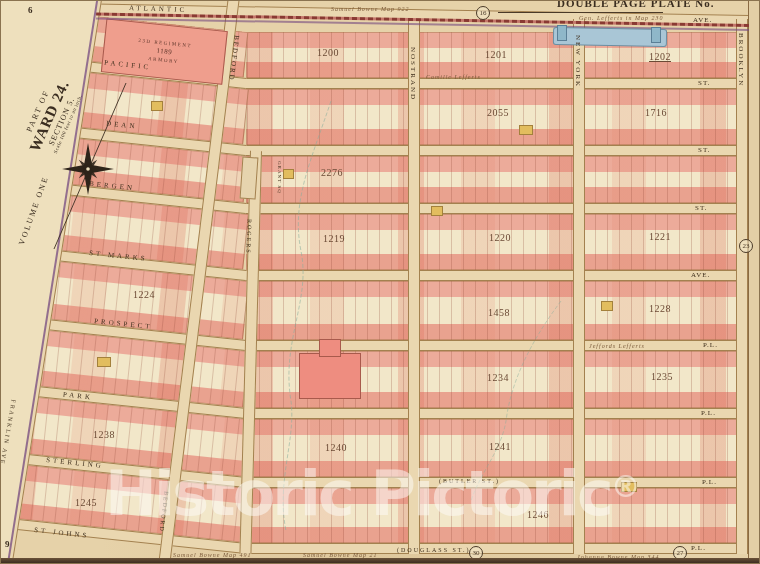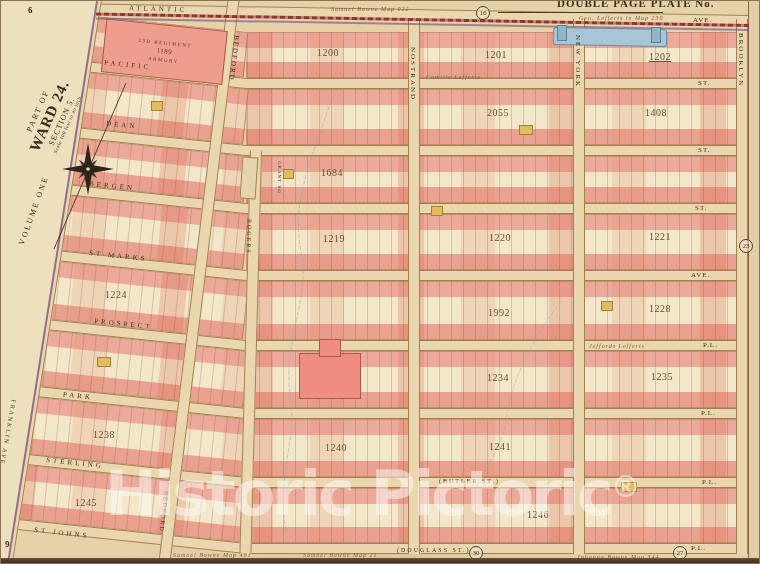--- a/index.html
+++ b/index.html
@@ -230,27 +230,27 @@
   <div class="vlabel" style="left:245px;top:218px;transform:rotate(2deg);font-size:6px;">ROGERS</div>
   <div class="vlabel" style="left:408px;top:46px;">NOSTRAND</div>
   <div class="vlabel" style="left:573px;top:34px;">NEW YORK</div>
   <div class="vlabel" style="left:736px;top:32px;">BROOKLYN</div>
   <div class="vlabel" style="left:276px;top:160px;font-size:5px;letter-spacing:1px;">GRANT SQ</div>
 
   <div class="blocknum" style="left:316px;top:46px;">1200</div>
   <div class="blocknum" style="left:484px;top:48px;">1201</div>
   <div class="blocknum" style="left:648px;top:50px;text-decoration:underline;">1202</div>
   <div class="blocknum" style="left:486px;top:106px;">2055</div>
-  <div class="blocknum" style="left:644px;top:106px;">1408</div>
-  <div class="blocknum" style="left:320px;top:166px;">1684</div>
+  <div class="blocknum" style="left:644px;top:106px;">1716</div>
+  <div class="blocknum" style="left:320px;top:166px;">2276</div>
   <div class="blocknum" style="left:322px;top:232px;">1219</div>
   <div class="blocknum" style="left:488px;top:231px;">1220</div>
   <div class="blocknum" style="left:648px;top:230px;">1221</div>
-  <div class="blocknum" style="left:104px;top:288px;">1224</div>
-  <div class="blocknum" style="left:487px;top:306px;">1992</div>
+  <div class="blocknum" style="left:132px;top:288px;">1224</div>
+  <div class="blocknum" style="left:487px;top:306px;">1458</div>
   <div class="blocknum" style="left:648px;top:302px;">1228</div>
   <div class="blocknum" style="left:486px;top:371px;">1234</div>
   <div class="blocknum" style="left:650px;top:370px;">1235</div>
   <div class="blocknum" style="left:92px;top:428px;">1238</div>
   <div class="blocknum" style="left:324px;top:441px;">1240</div>
   <div class="blocknum" style="left:488px;top:440px;">1241</div>
   <div class="blocknum" style="left:74px;top:496px;">1245</div>
   <div class="blocknum" style="left:486px;top:508px;margin-left:40px;">1246</div>
 
   <div class="mapnote" style="left:425px;top:73px;">Camille Lefferts</div>

